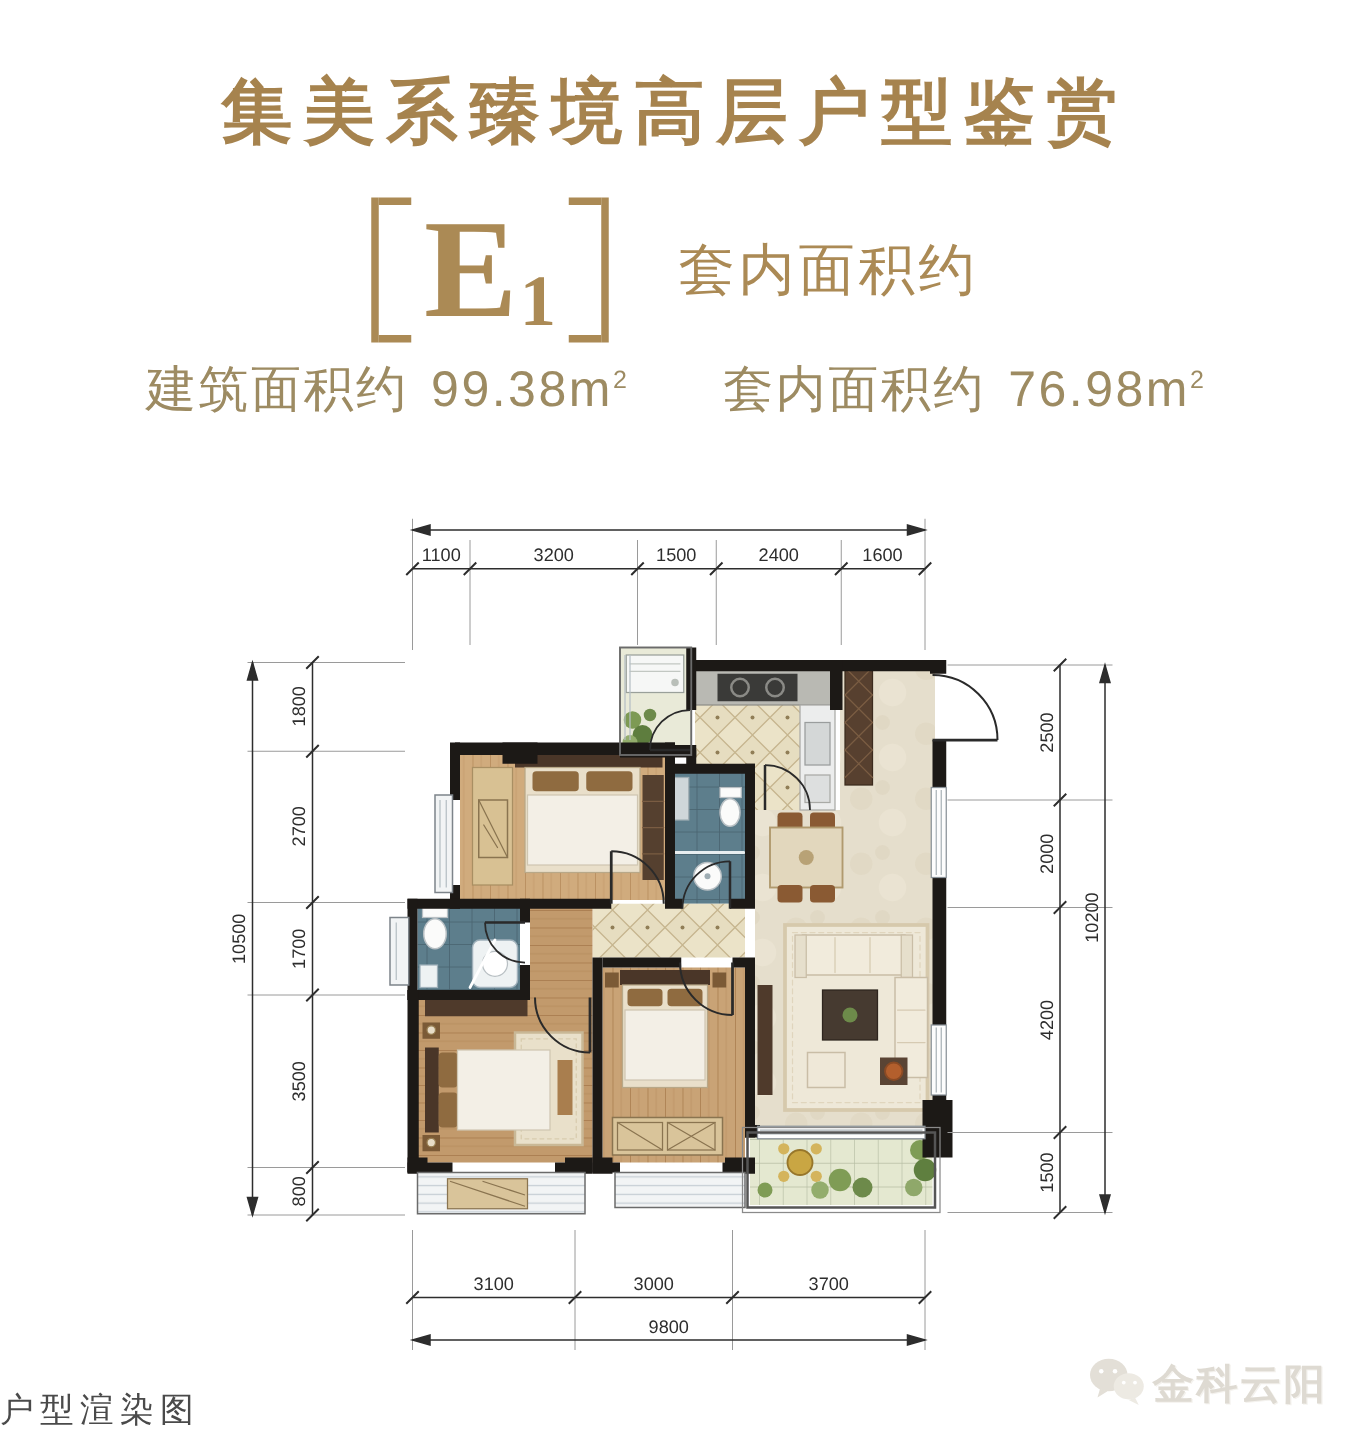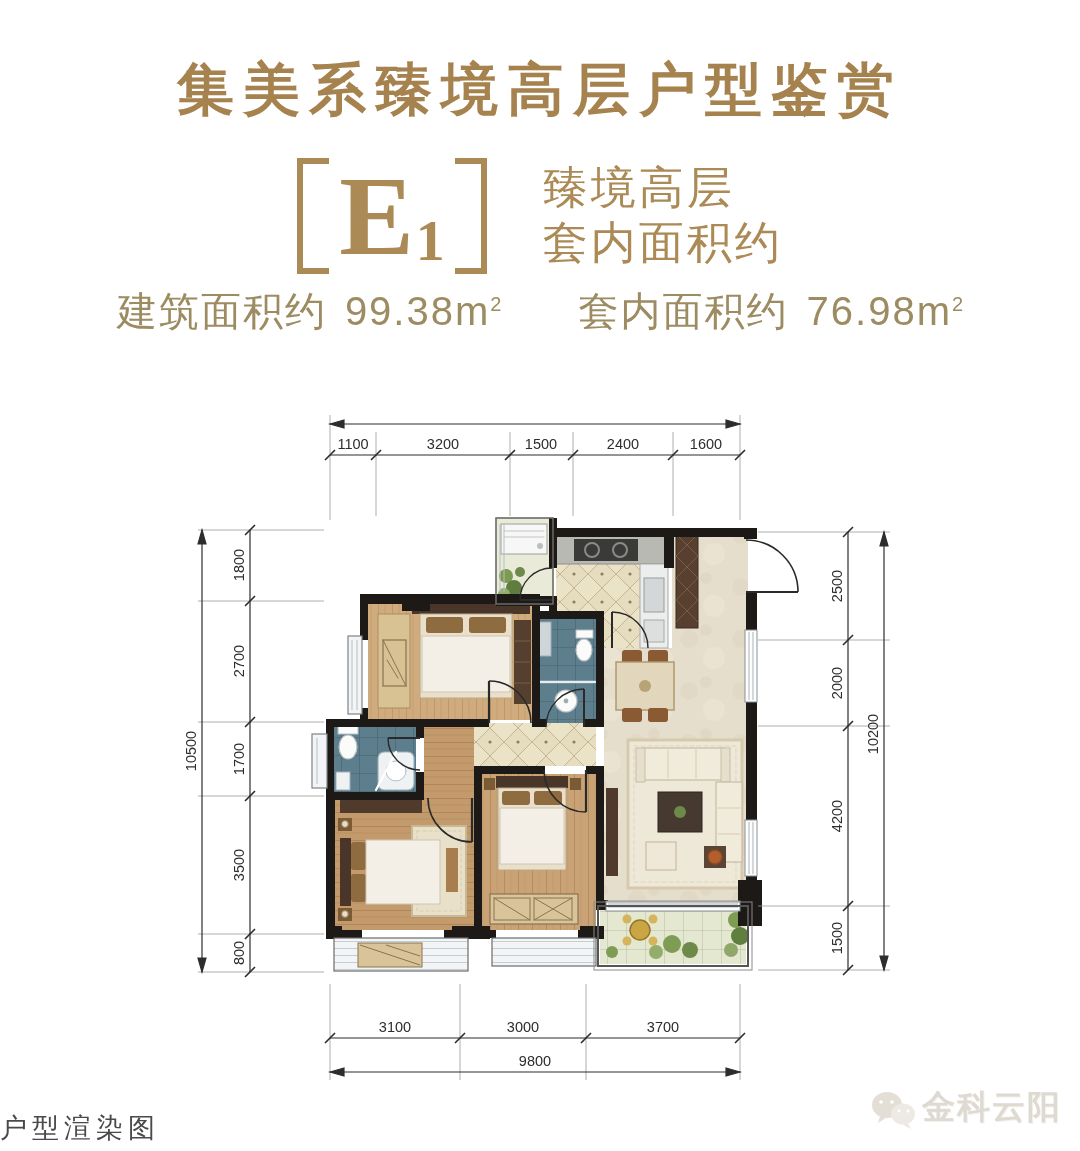--- a/index.html
+++ b/index.html
@@ -40,41 +40,40 @@
   .area-row .num{margin-left:18px}
   .area-row sup{font-size:20px;vertical-align:super;letter-spacing:0}
 
   svg.plan{position:absolute;left:0;top:0}
   text.dim{font-family:"Liberation Sans",sans-serif;font-size:14.5px;fill:var(--ink)}
   .caption{
     position:absolute;top:1110px;left:0;width:100%;text-align:left;
     color:var(--cap);font-size:27px;letter-spacing:5px;
   }
   .watermark{
-    position:absolute;top:1085px;right:18px;display:flex;align-items:flex-end;gap:6px;
+    position:absolute;top:1085px;right:18px;display:flex;align-items:flex-start;gap:6px;
     color:#dedad2;font-size:33px;font-weight:700;letter-spacing:2px;
     text-shadow:1px 1px 0 #f4f2ee;
   }
 </style>
 </head>
 <body>
 
 <div class="page">
 
   <div class="title">集美系臻境高层户型鉴赏</div>
 
   <div class="unit-row">
     <div class="bracket left"></div>
     <div class="unit-code">
       <span>E</span>
       <span class="sub">1</span>
     </div>
     <div class="bracket right"></div>
     <div class="subtitle">
-      <div>臻境高层</div>
       <div>套内面积约</div>
     </div>
   </div>
 
   <div class="area-row">
     <span class="grp"><span>建筑面积约</span><span class="num">99.38</span><span>m</span><sup>2</sup></span>
     <span class="grp"><span>套内面积约</span><span class="num">76.98</span><span>m</span><sup>2</sup></span>
   </div>
 
   <svg class="plan" width="1080" height="1151" viewBox="0 0 1080 1151">

